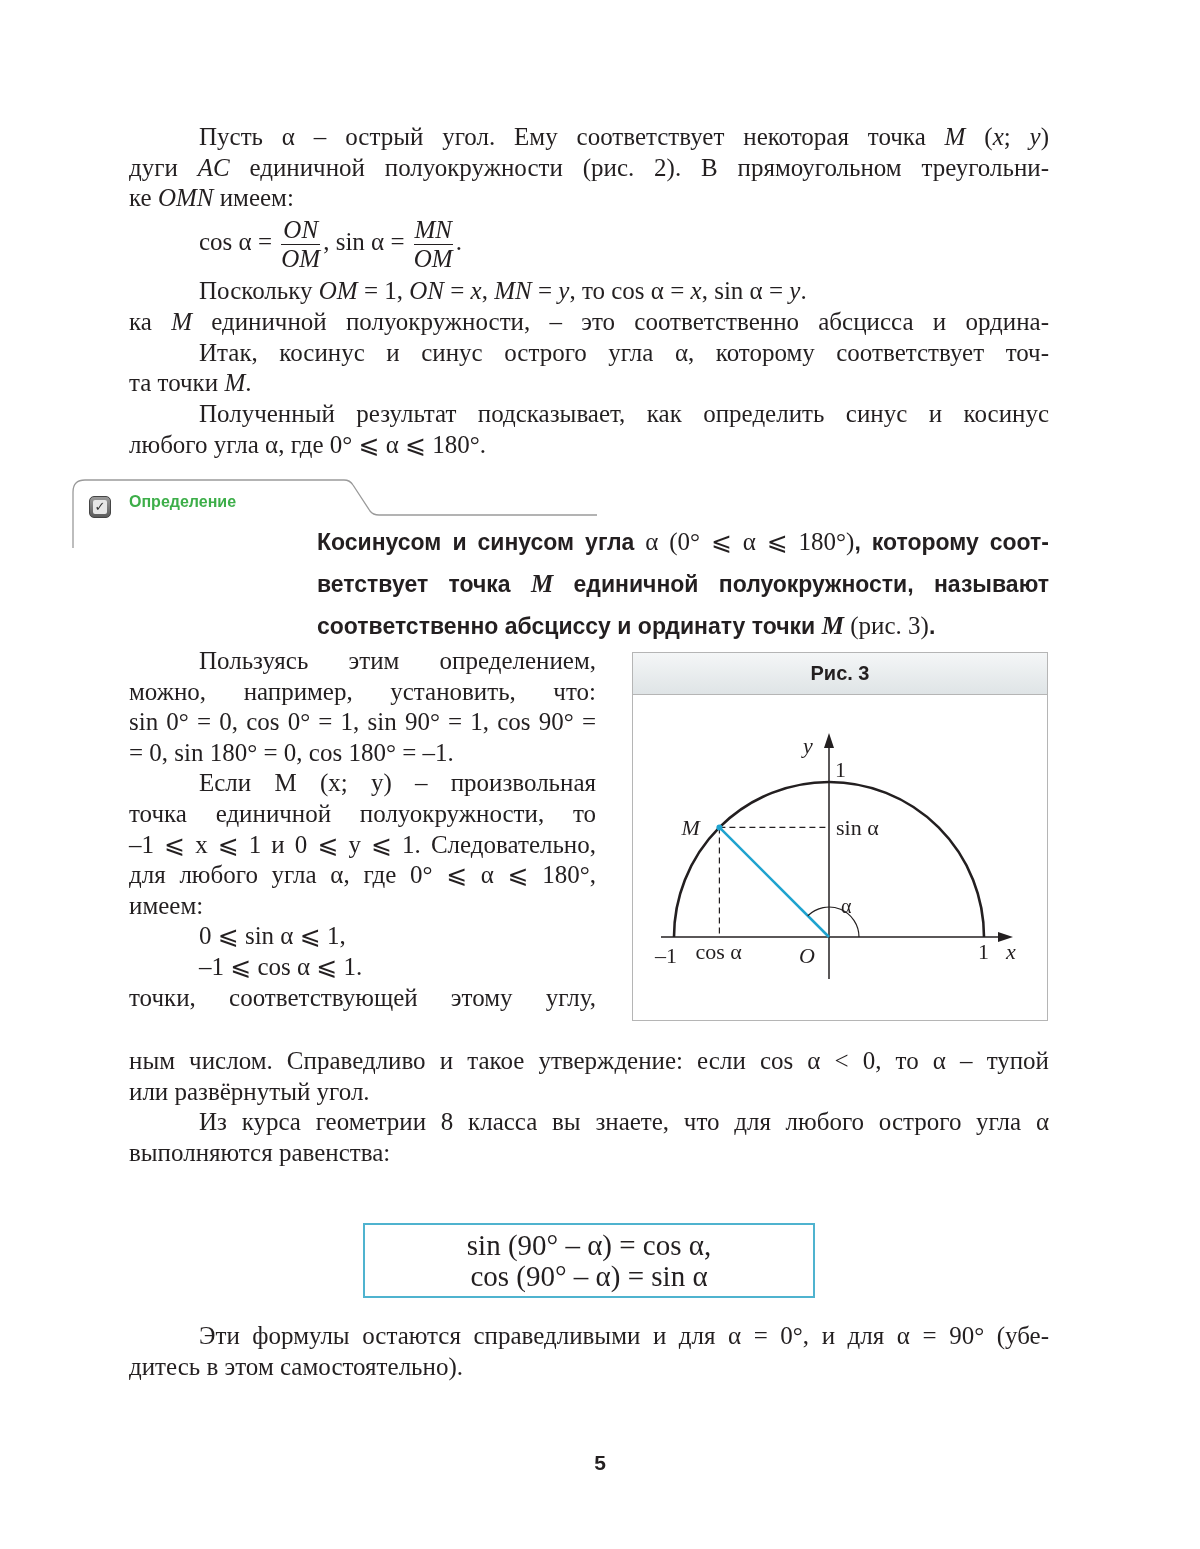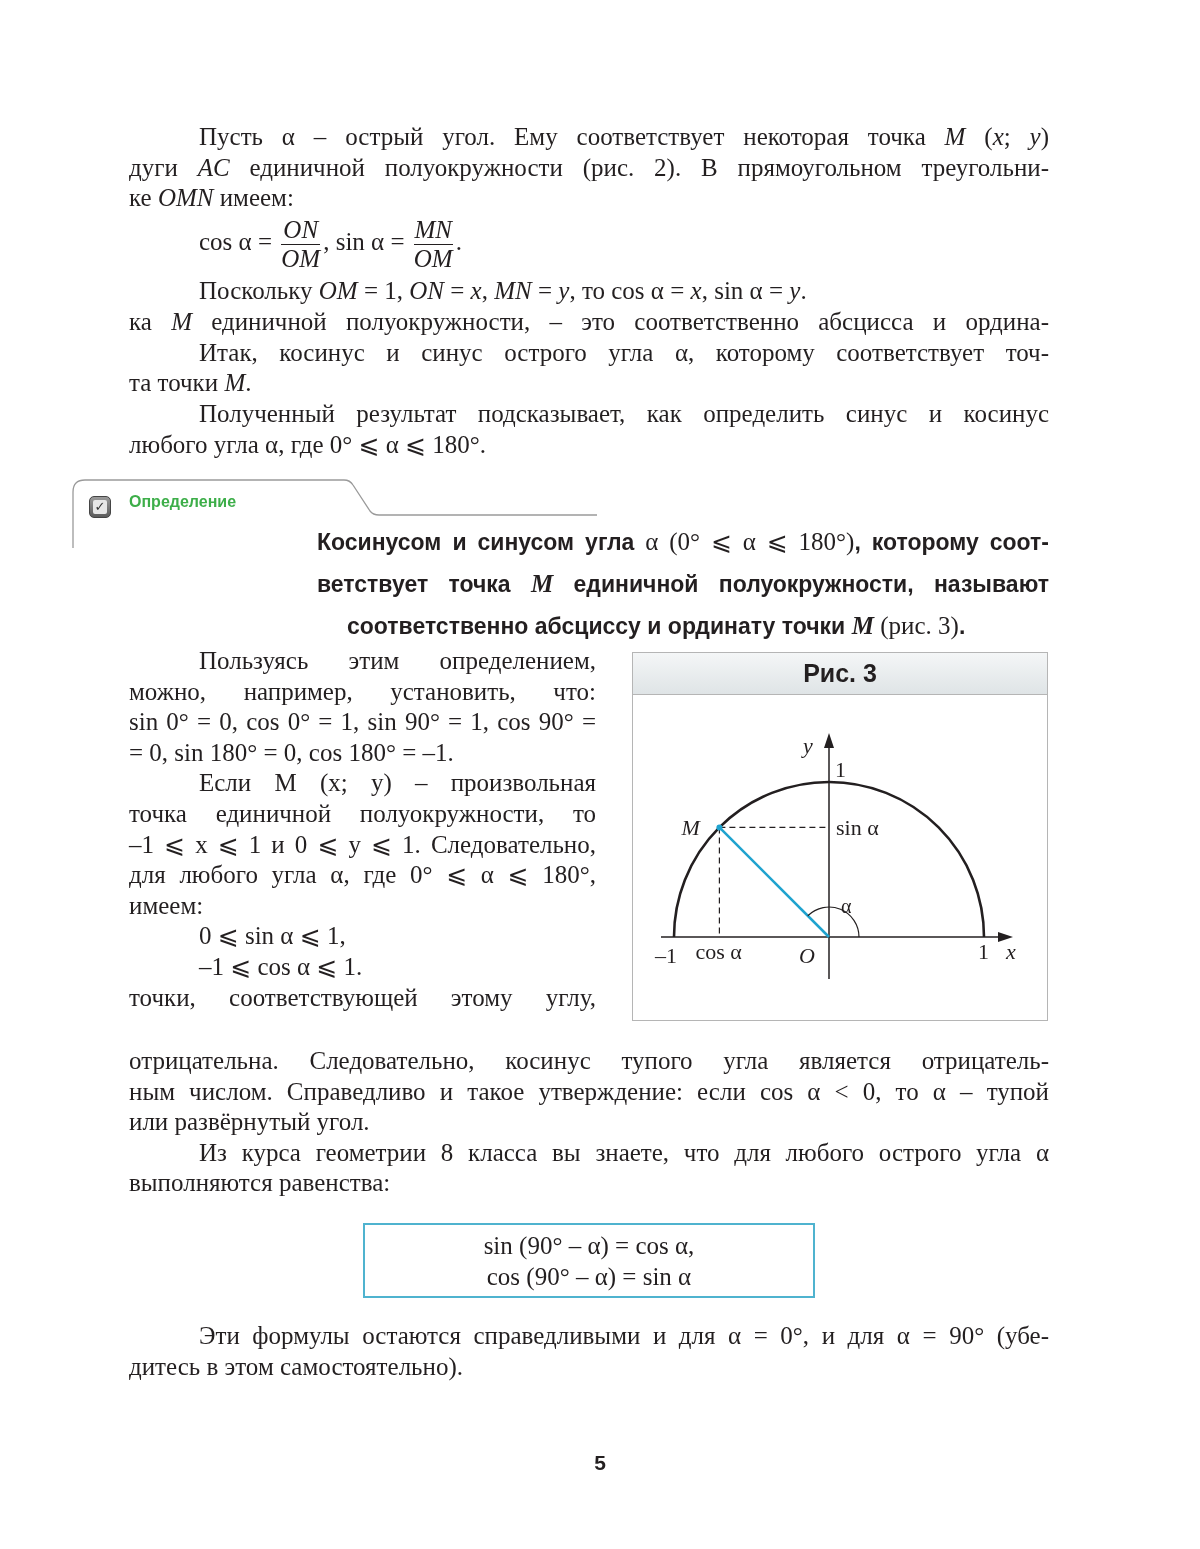--- a/index.html
+++ b/index.html
@@ -52,29 +52,29 @@
   .col { position: absolute; left: 129px; width: 467px; font-family: "Liberation Serif", serif; font-size: 25px; line-height: 30.6px; }
   .col .line { display: block; white-space: nowrap; }
   .col .j { text-align: justify; text-align-last: justify; white-space: normal; }
 
   
   .fig { position: absolute; left: 632px; top: 652px; width: 416px; height: 369px; border: 1.5px solid #b5b5b5; box-sizing: border-box; background: #fff; }
   .fig-head {
     height: 41px; border-bottom: 1.5px solid #b5b5b5;
     background: linear-gradient(#f4f6f7, #dfe4e6);
     text-align: center; line-height: 40px;
-    font-family: "Liberation Sans", sans-serif; font-weight: bold; font-size: 25px; color: #231f20;
+    font-family: "Liberation Sans", sans-serif; font-weight: bold; font-size: 20px; color: #231f20;
   }
   .fig svg { position: absolute; left: 0; top: 42px; }
 
   
   .formula-box {
     position: absolute; left: 363px; top: 1223px; width: 452px; height: 75px;
     border: 2px solid #4fb3cf; box-sizing: border-box; text-align: center;
-    font-family: "Liberation Serif", serif; font-size: 25px; line-height: 31px; padding-top: 5px;
+    font-family: "Liberation Serif", serif; font-size: 29px; line-height: 31px; padding-top: 5px;
   }
   .page-num {
     position: absolute; left: 0; width: 1200px; top: 1451px; text-align: center;
     font-family: "Liberation Sans", sans-serif; font-weight: bold; font-size: 21px;
   }
 </style>
 </head>
 <body>
 
 <div class="para" style="top:122px;">
@@ -113,21 +113,21 @@
 <svg class="def-tab" width="530" height="72">
   <path d="M1 70 L1 14 Q1 2 13 2 L272 2 Q278 2 281 7 L298 33 Q301 37 307 37 L525 37" fill="none" stroke="#9a9a9a" stroke-width="1.3"></path>
 </svg>
 <div class="def-icon">
     <div class="inner">✓</div>
   </div>
 <div class="def-title">Определение</div>
 <div class="def-text">
   <span class="line">Косинусом и синусом угла <span class="m">α (0° ⩽ α ⩽ 180°)</span>, которому соот-</span>
   <span class="line">ветствует точка <span class="mb">M</span> единичной полуокружности, называют</span>
-  <span class="line" style="text-align-last:left;margin-left:30px;">соответственно абсциссу и ординату точки <span class="mb">M</span> <span class="m">(рис. 3)</span>.</span>
+  <span class="line" style="text-align-last:left;">соответственно абсциссу и ординату точки <span class="mb">M</span> <span class="m">(рис. 3)</span>.</span>
 </div>
 
 <div class="col" style="top:646px;" id="leftcol">
     <span class="line ind j">Пользуясь этим определением,</span>
     <span class="line j">можно, например, установить, что:</span>
     <span class="line j">sin 0° = 0, cos 0° = 1, sin 90° = 1, cos 90° =</span>
     <span class="line">= 0, sin 180° = 0, cos 180° = –1.</span>
     <span class="line ind j">Если M (x; y) – произвольная</span>
     <span class="line j">точка единичной полуокружности, то</span>
     <span class="line j">–1 ⩽ x ⩽ 1 и 0 ⩽ y ⩽ 1. Следовательно,</span>
@@ -158,21 +158,20 @@
       <text x="208" y="218" font-family="Liberation Serif, serif" font-size="20" font-style="normal" fill="#231f20">α</text>
       <text x="22" y="268" font-family="Liberation Serif, serif" font-size="22" font-style="normal" fill="#231f20">–1</text>
       <text x="62.398448916085144" y="264" font-family="Liberation Serif, serif" font-size="22" font-style="normal" fill="#231f20">cos α</text>
       <text x="166" y="268" font-family="Liberation Serif, serif" font-size="22" font-style="italic" fill="#231f20">O</text>
       <text x="345" y="264" font-family="Liberation Serif, serif" font-size="22" font-style="normal" fill="#231f20">1</text>
       <text x="373" y="264" font-family="Liberation Serif, serif" font-size="22" font-style="italic" fill="#231f20">x</text>
     </svg>
 </div>
 
 <div class="para" style="top:1046px;" id="contpara">
-    <span class="line jl">отрицательна. Следовательно, косинус тупого угла является отрицатель-</span>
     <span class="line jl">ным числом. Справедливо и такое утверждение: если cos α &lt; 0, то α – тупой</span>
     <span class="line">или развёрнутый угол.</span>
     <span class="line ind jl">Из курса геометрии 8 класса вы знаете, что для любого острого угла α</span>
     <span class="line">выполняются равенства:</span>
   </div>
 
 <div class="formula-box">
   <div>sin (90° – α) = cos α,</div>
   <div>cos (90° – α) = sin α</div>
 </div>

